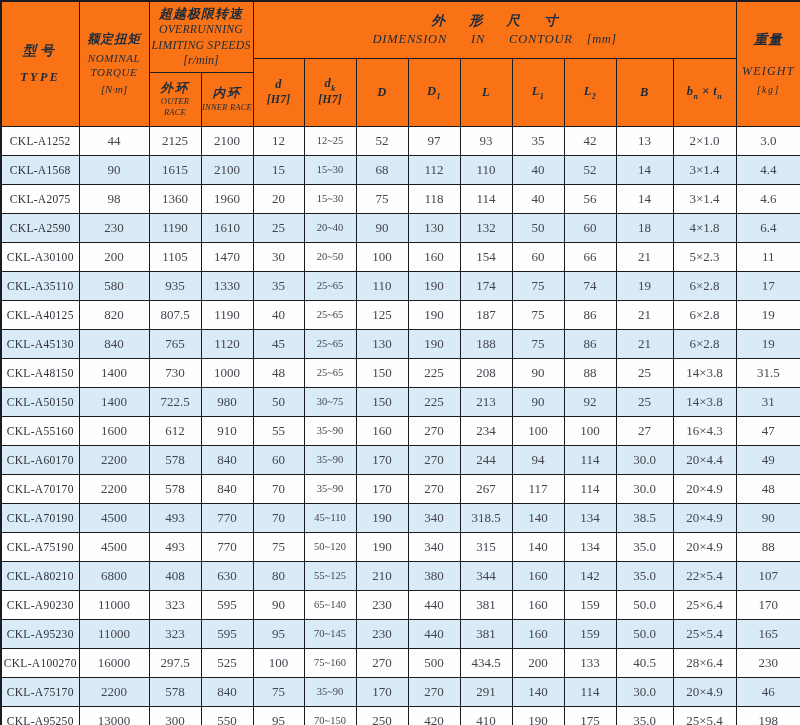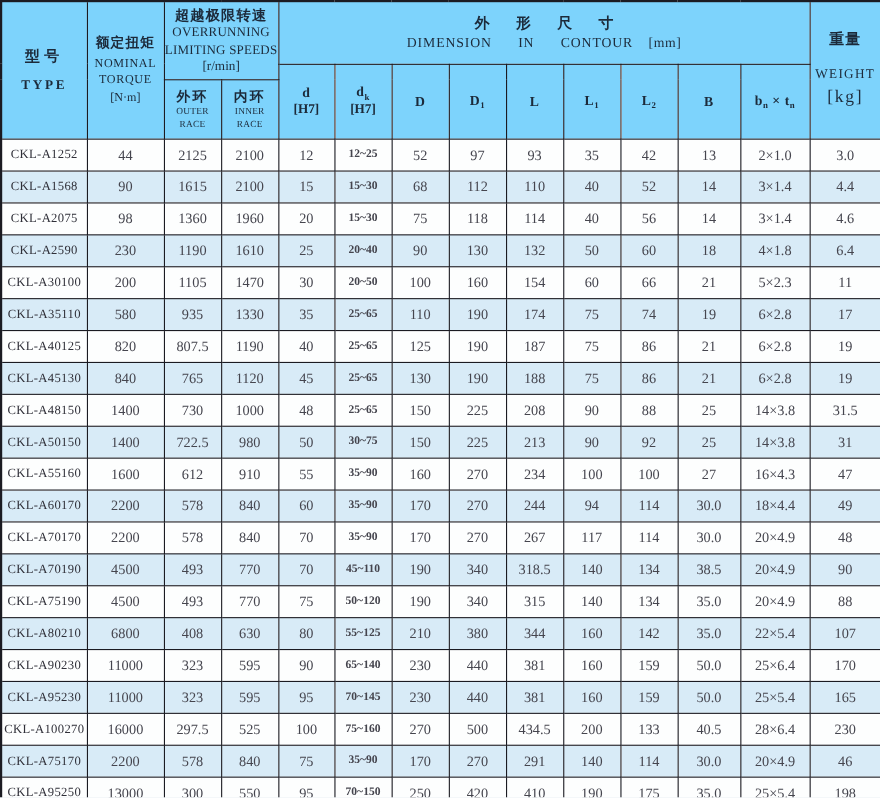--- a/index.html
+++ b/index.html
@@ -2,25 +2,25 @@
 <html><head>
 <meta charset="utf-8">
 <style>
   html,body{margin:0;padding:0;background:#e8eef2;}
   .page{width:800px;height:725px;overflow:hidden;background:#fdfefe;
         font-family:"Liberation Serif","DejaVu Serif",serif;}
   table{width:800px;height:725px;border-collapse:collapse;table-layout:fixed;
         border:2px solid #1b1b22;}
   th,td{border:1px solid #1b1b22;text-align:center;vertical-align:middle;
         padding:0;overflow:hidden;}
-  thead th{background:#7dd3fc;color:#1c2a3a;font-weight:normal;}
+  thead th{background:#f97316;color:#1c2a3a;font-weight:normal;font-style:italic;}
   tbody td{color:#45454e;font-size:13px;background:#fdfefe;height:28px;}
   tbody tr:nth-child(even) td{background:#d8ebf7;}
   tbody td.type-cell{font-size:11.5px;color:#2f2f38;letter-spacing:.3px;}
-  tbody td.range-cell{font-size:10.5px;font-weight:bold;}
+  tbody td.range-cell{font-size:10.5px;}
   tr.h1{height:57px;} tr.h2{height:14px;} tr.h3{height:54px;}
 
   .cn{font-size:13.5px;font-weight:700;letter-spacing:1px;line-height:1.35;}
   .en{font-size:11.5px;letter-spacing:.6px;line-height:1.3;}
   .unit{font-size:11.5px;line-height:1.3;}
 
   .type-h .cn{letter-spacing:4px;margin-bottom:10px;}
   .type-h .en{font-size:12px;letter-spacing:2.5px;font-weight:600;}
 
   .torque-h .cn{font-size:12.5px;margin-bottom:3px;}
@@ -34,21 +34,21 @@
   .race-h .cn{font-size:12.5px;font-weight:700;letter-spacing:2px;}
   .race-h .en{font-size:8.5px;letter-spacing:.2px;}
 
   .dim-h .dim-cn{font-size:13.5px;font-weight:700;letter-spacing:24px;
                  text-indent:24px;margin-bottom:2px;}
   .dim-h .dim-en{font-size:12.5px;word-spacing:20px;letter-spacing:.8px;}
   .dim-h .dim-unit{word-spacing:normal;margin-left:14px;letter-spacing:.5px;}
 
   .weight-h .cn{margin-bottom:14px;}
   .weight-h .en{font-size:12px;letter-spacing:1.2px;}
-  .weight-h .unit{font-size:16px;margin-top:4px;letter-spacing:1.5px;}
+  .weight-h .unit{font-size:10px;margin-top:4px;letter-spacing:1.5px;}
 
   th.dim-col .sym{font-size:12.5px;font-weight:700;letter-spacing:.5px;}
   th.dim-col .unit{font-size:12px;font-weight:700;}
   th.dim-col sub{font-size:8px;font-weight:700;}
 </style>
 </head>
 <body>
 
 <div class="page">
   <table>
@@ -323,21 +323,21 @@
           <td>578</td>
           <td>840</td>
           <td>60</td>
           <td class="range-cell">35~90</td>
           <td>170</td>
           <td>270</td>
           <td>244</td>
           <td>94</td>
           <td>114</td>
           <td>30.0</td>
-          <td>18×4.4</td>
+          <td>20×4.4</td>
           <td>49</td>
         </tr>
         <tr>
           <td class="type-cell">CKL-A70170</td>
           <td>2200</td>
           <td>578</td>
           <td>840</td>
           <td>70</td>
           <td class="range-cell">35~90</td>
           <td>170</td>

